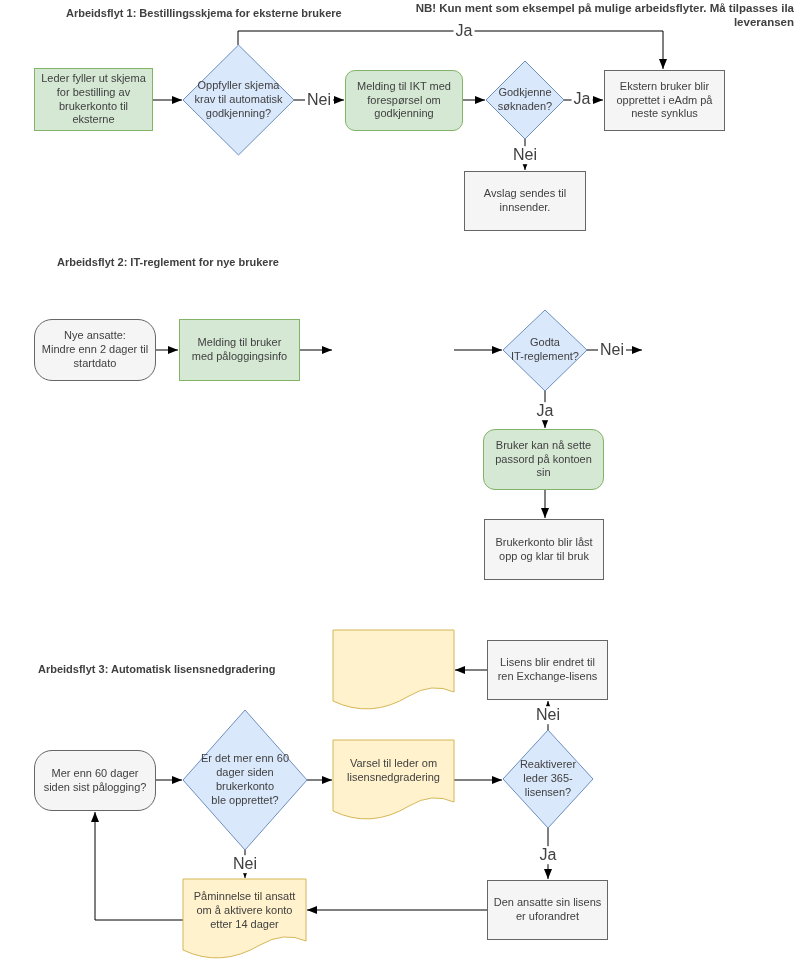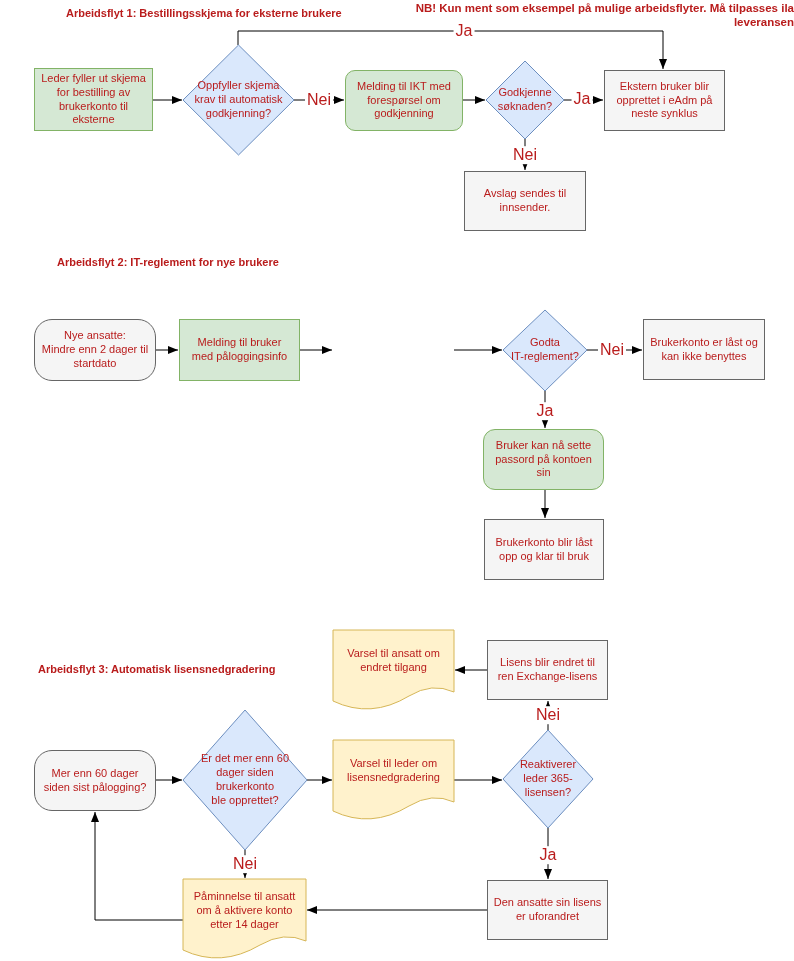--- a/index.html
+++ b/index.html
@@ -2,21 +2,21 @@
 <html style="--green-fill: #d5e8d4; --green-border: #82b366; --blue-fill: #dae8fc; --blue-border: #6c8ebf; --gray-fill: #f5f5f5; --gray-border: #666666; --yellow-fill: #fff2cc; --yellow-border: #d6b656; --line: #000000;"><head>
 <meta charset="utf-8">
 <style>
   html, body { margin: 0; padding: 0; background: #ffffff; }
   .canvas {
     position: relative;
     width: 794px;
     height: 961px;
     background: #ffffff;
     font-family: "Liberation Sans", sans-serif;
-    color: #b91c1c;
+    color: #404040;
     overflow: hidden;
   }
   svg.layer { position: absolute; left: 0; top: 0; }
   .edge { stroke: var(--line, #000); stroke-width: 1; fill: none; }
   .diamond-shape { fill: var(--blue-fill, #dae8fc); stroke: var(--blue-border, #6c8ebf); stroke-width: 1; }
   .doc-shape { fill: var(--yellow-fill, #fff2cc); stroke: var(--yellow-border, #d6b656); stroke-width: 1; }
   .node {
     position: absolute;
     display: flex;
     align-items: center;
@@ -135,22 +135,20 @@
   <span class="edge-label" style="left:582px; top:99px">Ja</span>
   <span class="edge-label" style="left:525px; top:155px">Nei</span>
 
   <div class="node rect gray r18" style="left:34px; top:319px; width:122px; height:62px">Nye ansatte:
 Mindre enn 2 dager til
 startdato</div>
   <div class="node rect green" style="left:179px; top:319px; width:121px; height:62px">Melding til bruker
 med påloggingsinfo</div>
   <div class="node overlay" style="left:505px; top:324px; width:80px; height:52px">Godta
 IT-reglement?</div>
-  <div class="node rect gray" style="left:643px; top:319px; width:122px; height:61px">Brukerkonto er låst og
-kan ikke benyttes</div>
   <div class="node rect green r12" style="left:483px; top:429px; width:121px; height:61px">Bruker kan nå sette
 passord på kontoen
 sin</div>
   <div class="node rect gray" style="left:484px; top:519px; width:120px; height:61px">Brukerkonto blir låst
 opp og klar til bruk</div>
 
   <span class="edge-label" style="left:612px; top:350px">Nei</span>
   <span class="edge-label" style="left:545px; top:411px">Ja</span>
 
   <div class="node rect gray r18" style="left:34px; top:750px; width:122px; height:61px">Mer enn 60 dager
@@ -159,22 +157,20 @@
 dager siden
 brukerkonto
 ble opprettet?</div>
   <div class="node overlay" style="left:333px; top:742px; width:121px; height:58px">Varsel til leder om
 lisensnedgradering</div>
   <div class="node overlay" style="left:504px; top:748px; width:88px; height:62px">Reaktiverer
 leder 365-
 lisensen?</div>
   <div class="node rect gray" style="left:487px; top:640px; width:121px; height:60px">Lisens blir endret til
 ren Exchange-lisens</div>
-  <div class="node overlay" style="left:333px; top:632px; width:121px; height:58px">Varsel til ansatt om
-endret tilgang</div>
   <div class="node rect gray" style="left:487px; top:880px; width:121px; height:60px">Den ansatte sin lisens
 er uforandret</div>
   <div class="node overlay" style="left:183px; top:881px; width:123px; height:60px">Påminnelse til ansatt
 om å aktivere konto
 etter 14 dager</div>
 
   <span class="edge-label" style="left:548px; top:715px">Nei</span>
   <span class="edge-label" style="left:548px; top:855px">Ja</span>
   <span class="edge-label" style="left:245px; top:864px">Nei</span>
 

